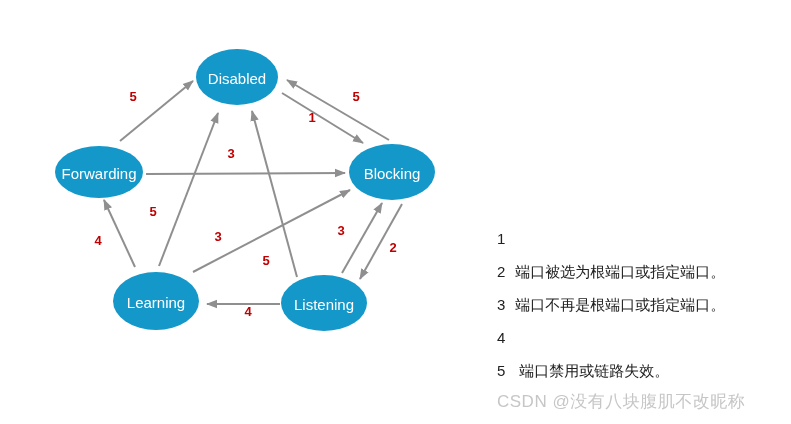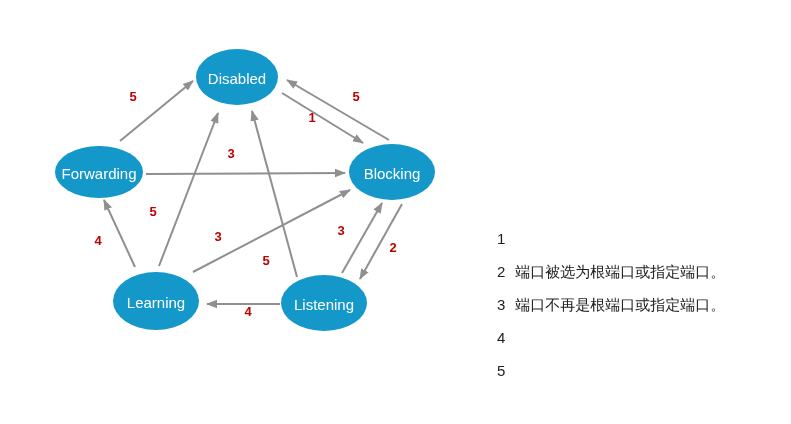--- a/index.html
+++ b/index.html
@@ -81,16 +81,17 @@
         <text x="393" y="252" fill="#c00000" font-size="13" font-weight="bold" text-anchor="middle">2</text>
         <text x="248" y="316" fill="#c00000" font-size="13" font-weight="bold" text-anchor="middle">4</text>
       </g>
   </svg>
 
   <div class="legend" id="legend">
       <div class="legend-item"><span class="legend-num">1</span></div>
       <div class="legend-item"><span class="legend-num">2</span><span> 端口被选为根端口或指定端口。</span></div>
       <div class="legend-item"><span class="legend-num">3</span><span> 端口不再是根端口或指定端口。</span></div>
       <div class="legend-item"><span class="legend-num">4</span></div>
-      <div class="legend-item"><span class="legend-num">5</span></div>
+      <div class="legend-item"><span class="legend-num">5</span><span>  端口禁用或链路失效。</span></div>
     </div>
 
+  <div class="watermark">CSDN @没有八块腹肌不改昵称</div>
 </div>
 
 </body></html>

